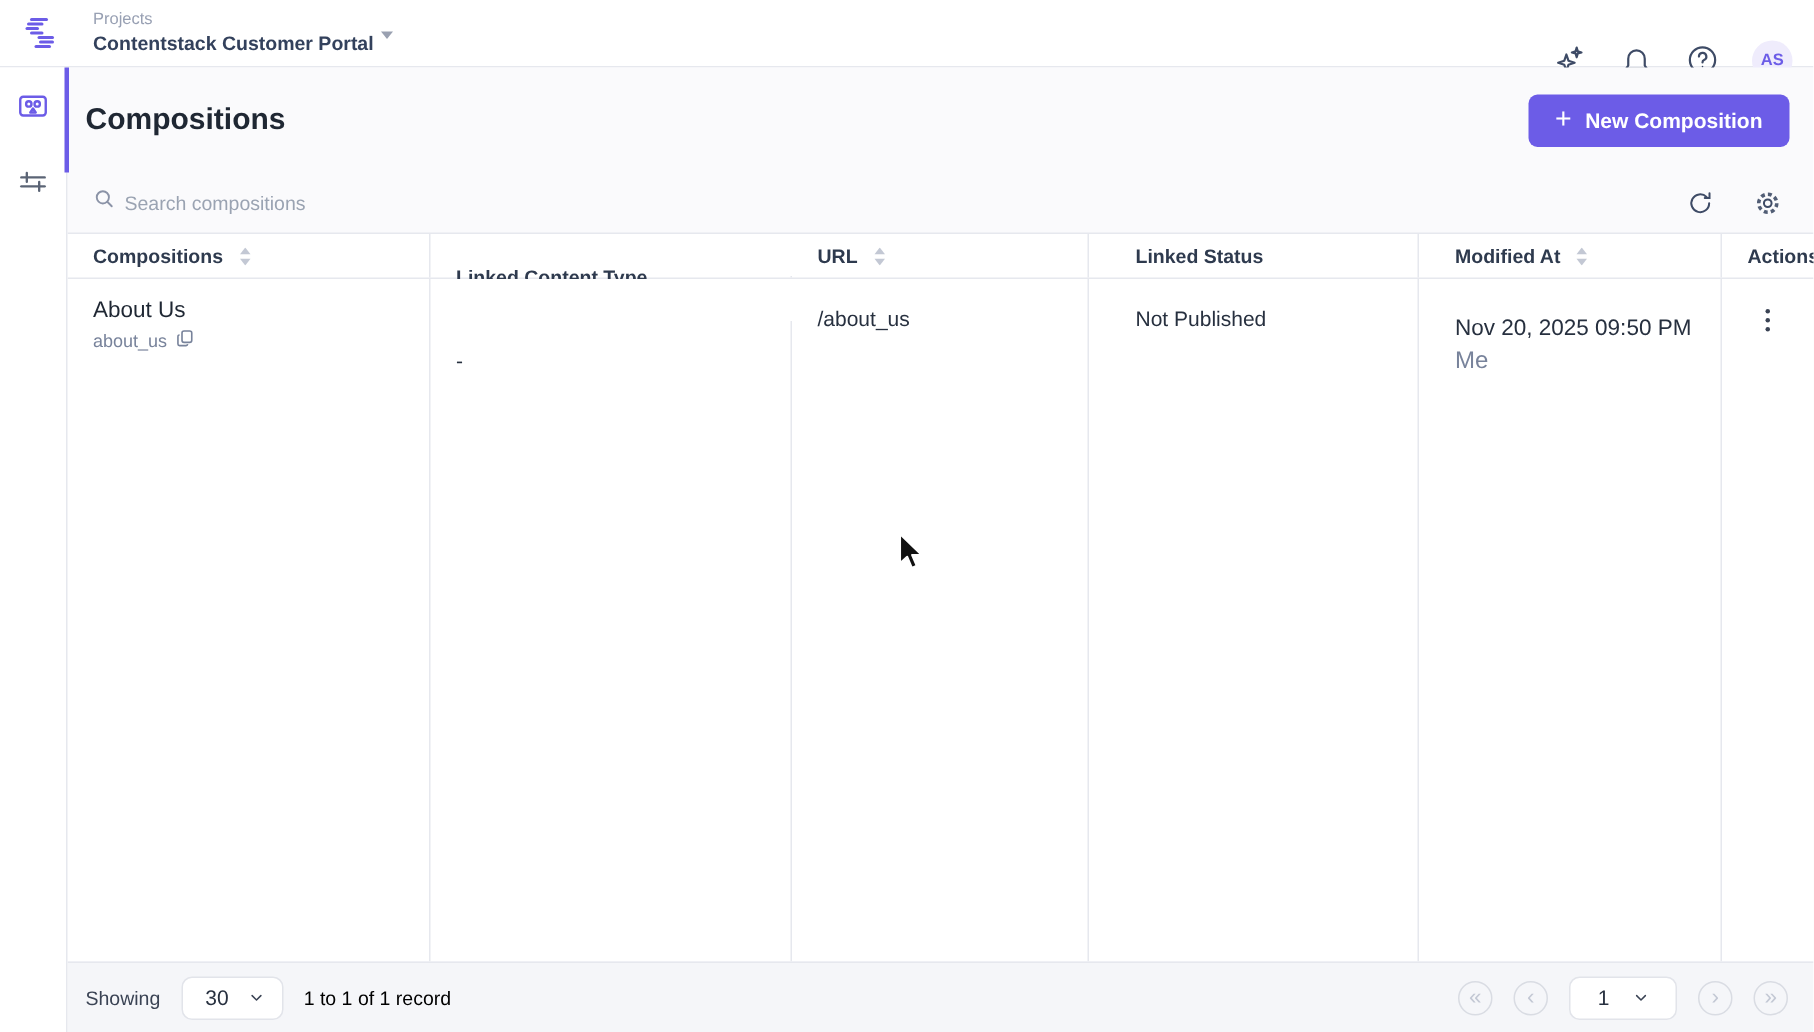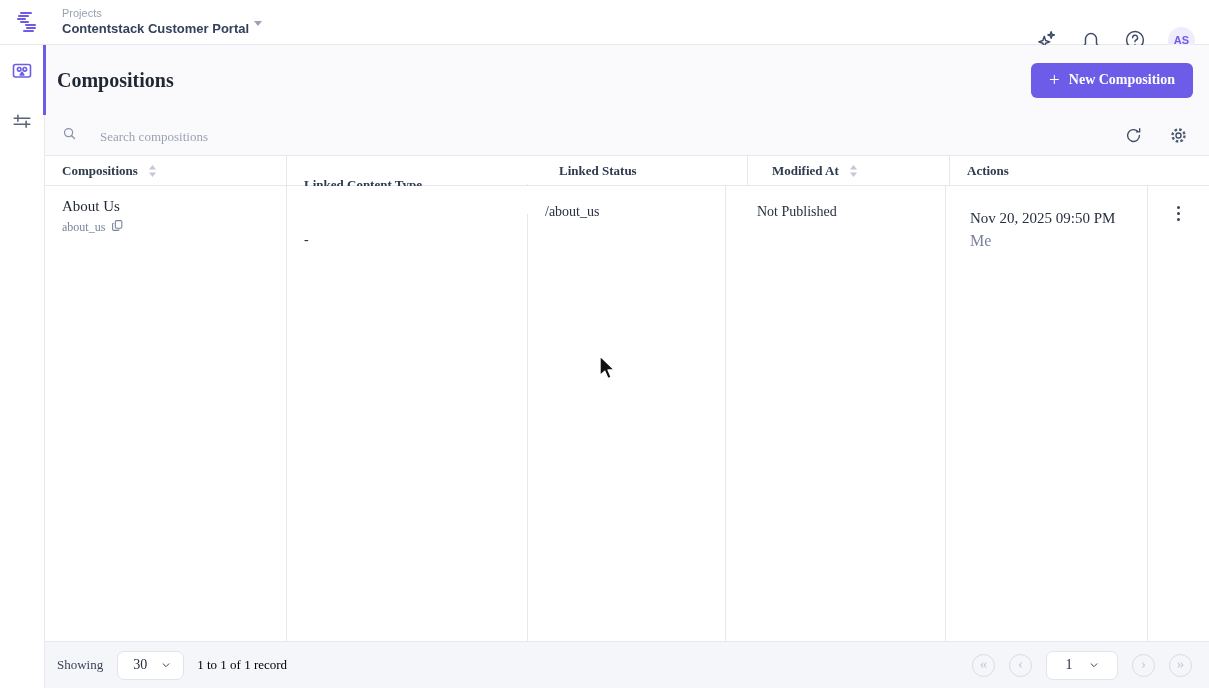--- a/index.html
+++ b/index.html
@@ -18,39 +18,39 @@
   .project-block { display:flex; flex-direction:column; line-height:1.25; }
   .project-label { font-size:11px; color:var(--gray); }
   .project-name { font-size:13px; font-weight:bold; color:#33415C; display:flex; gap:5px; cursor:pointer; }
   .caret-down { width:0; height:0; border-left:4px solid transparent; border-right:4px solid transparent; border-top:5px solid #9AA1B1; }
   .topbar-right { margin-left:auto; display:flex; align-items:center; gap:22px;margin-top:36px; }
   .tb-icon { width:22px; height:22px; display:flex; align-items:center; justify-content:center; cursor:pointer; color:#3E4B66; }
   .avatar { width:27px; height:27px; border-radius:50%; background:#EFECFC; color:var(--accent);
     font-size:11px; font-weight:bold; display:flex; align-items:center; justify-content:center; cursor:pointer; }
 
   
-  .shell { display:flex; height:643px;font-family:Liberation Serif, serif; }
+  .shell { display:flex; height:643px; }
   .sidebar { width:45px; background:#fff; border-right:1px solid var(--border);
     display:flex; flex-direction:column; align-items:center; padding-top:14px; gap:26px; position:relative; }
   .side-icon { width:24px; height:24px; display:flex; align-items:center; justify-content:center; cursor:pointer; }
   .active-indicator { position:absolute; right:-2px; top:0px; width:3px; height:70px; background:var(--accent); z-index:3; }
 
   .main { flex:1; display:flex; flex-direction:column; background:#FAFAFC; }
 
   
   .page-header { height:70px; display:flex; align-items:center; padding:0 16px 0 12px; }
   .page-title { font-size:20px; font-weight:bold; color:#1F2733; }
   .new-btn { margin-left:auto; background:var(--accent); color:#fff; border:none; border-radius:6px;
     height:35px; padding:0 18px; font-size:14px; font-weight:bold; font-family:inherit;
     display:flex; align-items:center; gap:9px; cursor:pointer; }
   .plus { font-size:19px; font-weight:normal; line-height:1; margin-top:-2px; }
 
   
   .toolbar { height:41px; border-bottom:1px solid var(--border); display:flex; align-items:center; padding:0 21px 0 17px; }
-  .search-wrap { display:flex; align-items:flex-end; gap:23px; flex:1; }
+  .search-wrap { display:flex; align-items:center; gap:6px; flex:1; }
   .search-input { border:none; outline:none; background:transparent; font-size:13px; color:#333; width:320px; font-family:inherit; }
   .search-input::placeholder { color:#9AA3B2; }
   .toolbar-icons { display:flex; align-items:center; gap:25px; color:#47536B; }
   .toolbar-icons .tb-icon { width:20px; height:20px; }
 
   
   .thead { height:30px; background:#fff; border-bottom:1px solid var(--border); display:flex; }
   .th { font-size:13px; font-weight:bold; color:#2E3A4E; display:flex; align-items:center; gap:10px;
     border-right:1px solid var(--border); padding-left:17px; }
   .th:last-child { border-right:none; }
@@ -197,20 +197,29 @@
         <span class="sort-icon">
           <svg width="9" height="12" viewBox="0 0 9 12">
               <path d="M4.5 0 L8 4.5 H1 Z" fill="#C3C8D4"></path>
               <path d="M4.5 12 L1 7.5 H8 Z" fill="#C3C8D4"></path>
             </svg>
         </span>
       </div>
       <div class="th c1">
         <span>Linked Content Type</span>
       </div>
+      <div class="th c2">
+        <span>URL</span>
+        <span class="sort-icon">
+          <svg width="9" height="12" viewBox="0 0 9 12">
+              <path d="M4.5 0 L8 4.5 H1 Z" fill="#C3C8D4"></path>
+              <path d="M4.5 12 L1 7.5 H8 Z" fill="#C3C8D4"></path>
+            </svg>
+        </span>
+      </div>
       <div class="th c3">
         <span>Linked Status</span>
       </div>
       <div class="th c4">
         <span>Modified At</span>
         <span class="sort-icon">
           <svg width="9" height="12" viewBox="0 0 9 12">
               <path d="M4.5 0 L8 4.5 H1 Z" fill="#C3C8D4"></path>
               <path d="M4.5 12 L1 7.5 H8 Z" fill="#C3C8D4"></path>
             </svg>

